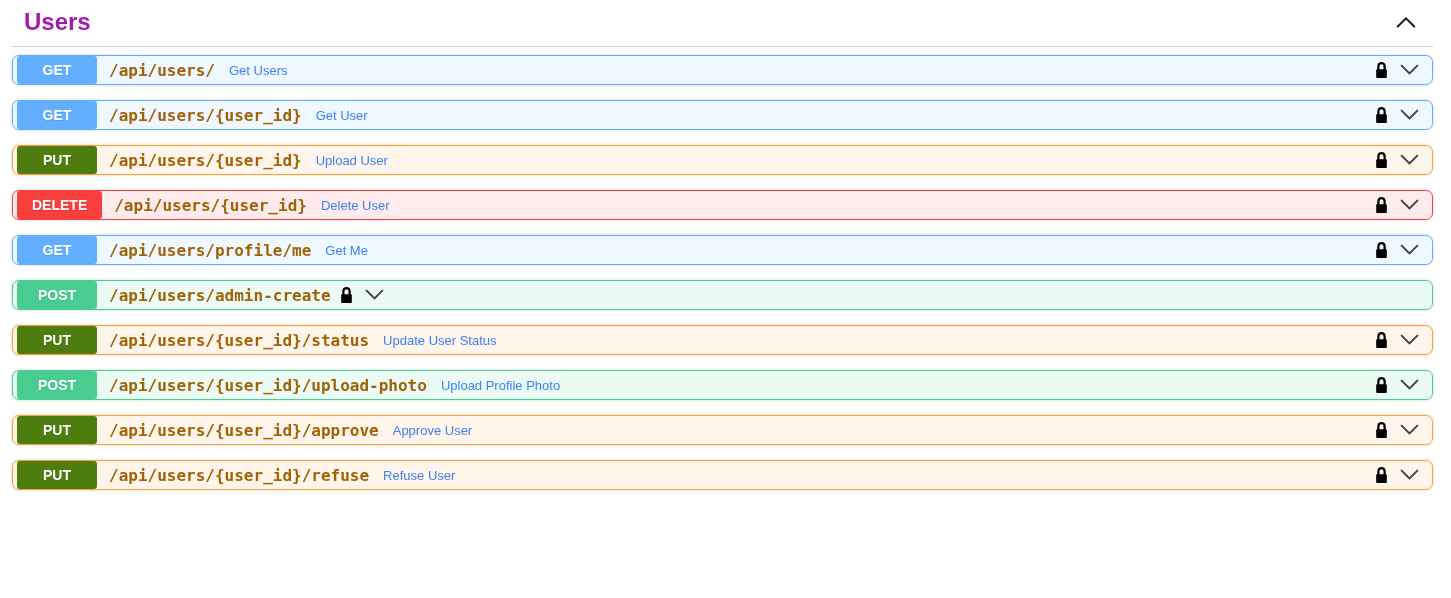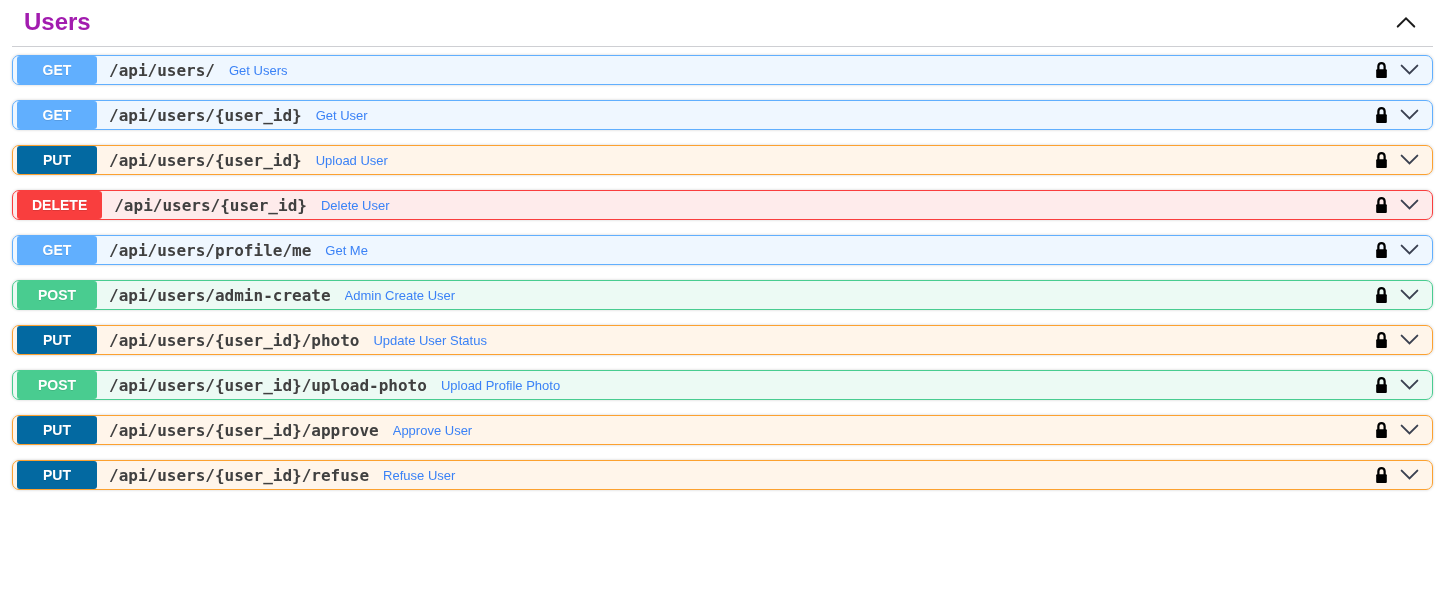--- a/index.html
+++ b/index.html
@@ -65,28 +65,28 @@
     border-radius: 3px;
     font-size: 14px;
     font-weight: 700;
     color: #ffffff;
     font-family: "Liberation Sans", sans-serif;
     text-shadow: 0 1px 0 rgba(0,0,0,.1);
     flex: 0 0 auto;
   }
   .opblock-get    .method-badge { background: #61affe; }
   .opblock-post   .method-badge { background: #49cc90; }
-  .opblock-put    .method-badge { background: #0369a1; text-align: center; }
+  .opblock-put    .method-badge { background: #4d7c0f; text-align: center; }
   .opblock-delete .method-badge { background: #f93e3e; }
 
   .path {
     font-family: "DejaVu Sans Mono", "Liberation Mono", monospace;
     font-size: 16px;
     font-weight: 700;
-    color: #404040;
+    color: #a16207;
     margin-left: 12px;
     letter-spacing: 0;
     flex: 0 0 auto;
   }
   .summary {
     font-size: 13px;
     color: #3b82f6;
     margin-left: 14px;
     flex: 1 1 auto;
     white-space: nowrap;
@@ -201,37 +201,36 @@
     <button class="icon-btn expand-btn">
       <svg width="21" height="14" viewBox="0 0 24 14">
         <path d="M3 2 L12 11 L21 2" fill="none" stroke="#3b4151" stroke-width="2.2" stroke-linecap="round"></path>
       </svg>
     </button>
   </div>
 
   <div class="opblock opblock-post">
     <span class="method-badge">POST</span>
     <span class="path">/api/users/admin-create</span>
-    <span class="summary">Admin Create User</span>
-    <button class="icon-btn lock-btn">
-      <svg width="15" height="19" viewBox="0 0 24 30">
-        <path d="M7 14 V8 a5 5 0 0 1 10 0 v6" fill="none" stroke="#000000" stroke-width="3.6"></path>
-        <rect x="3.5" y="13" width="17" height="14" rx="1.5" fill="#000000"></rect>
-      </svg>
-    </button>
-    <button class="icon-btn expand-btn">
-      <svg width="21" height="14" viewBox="0 0 24 14">
-        <path d="M3 2 L12 11 L21 2" fill="none" stroke="#3b4151" stroke-width="2.2" stroke-linecap="round"></path>
-      </svg>
-    </button>
-  </div>
-
-  <div class="opblock opblock-put">
-    <span class="method-badge">PUT</span>
-    <span class="path">/api/users/{user_id}/photo</span>
+    <button class="icon-btn lock-btn">
+      <svg width="15" height="19" viewBox="0 0 24 30">
+        <path d="M7 14 V8 a5 5 0 0 1 10 0 v6" fill="none" stroke="#000000" stroke-width="3.6"></path>
+        <rect x="3.5" y="13" width="17" height="14" rx="1.5" fill="#000000"></rect>
+      </svg>
+    </button>
+    <button class="icon-btn expand-btn">
+      <svg width="21" height="14" viewBox="0 0 24 14">
+        <path d="M3 2 L12 11 L21 2" fill="none" stroke="#3b4151" stroke-width="2.2" stroke-linecap="round"></path>
+      </svg>
+    </button>
+  </div>
+
+  <div class="opblock opblock-put">
+    <span class="method-badge">PUT</span>
+    <span class="path">/api/users/{user_id}/status</span>
     <span class="summary">Update User Status</span>
     <button class="icon-btn lock-btn">
       <svg width="15" height="19" viewBox="0 0 24 30">
         <path d="M7 14 V8 a5 5 0 0 1 10 0 v6" fill="none" stroke="#000000" stroke-width="3.6"></path>
         <rect x="3.5" y="13" width="17" height="14" rx="1.5" fill="#000000"></rect>
       </svg>
     </button>
     <button class="icon-btn expand-btn">
       <svg width="21" height="14" viewBox="0 0 24 14">
         <path d="M3 2 L12 11 L21 2" fill="none" stroke="#3b4151" stroke-width="2.2" stroke-linecap="round"></path>

